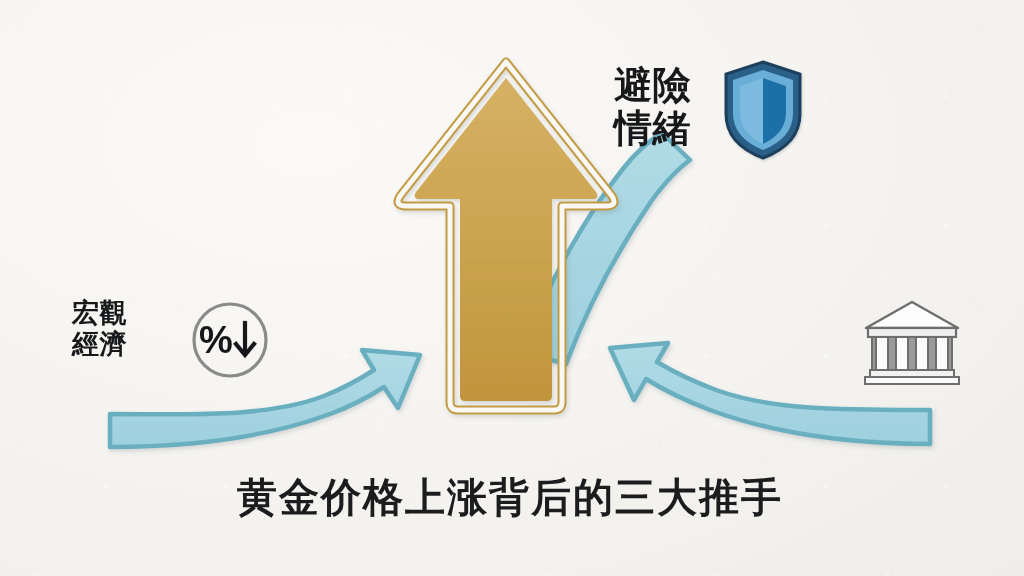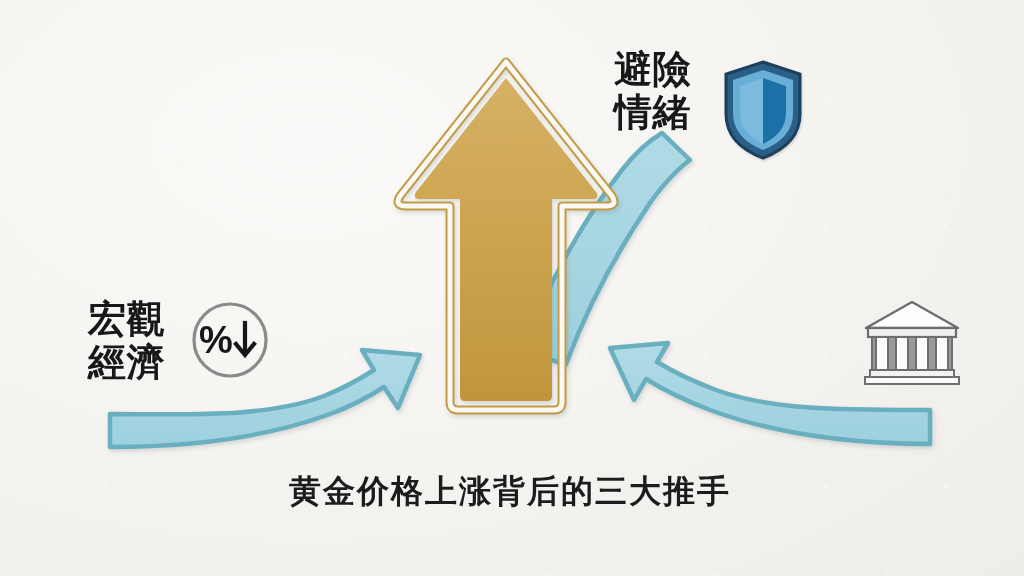--- a/index.html
+++ b/index.html
@@ -42,31 +42,31 @@
   }
   .label {
     position: absolute;
     color: #16181a;
     font-weight: 700;
     line-height: 1.14;
     letter-spacing: .5px;
     white-space: pre-line;
     text-align: center;
   }
-  .label-macro   { left: 88px;  top: 298px; font-size: 38px; }
-  .label-hedge   { left: 614px; top: 48px;  font-size: 38px; }
+  .label-macro   { left: 72px;  top: 298px; font-size: 27px; }
+  .label-hedge   { left: 614px; top: 64px;  font-size: 38px; }
   .label-demand  { left: 768px; top: 298px; font-size: 38px; }
 
   .caption {
     position: absolute;
     left: 0;
     right: 4px;
     top: 470px;
     text-align: center;
-    font-size: 32px;
+    font-size: 40px;
     font-weight: 700;
     color: #1a1c1e;
     letter-spacing: 2px;
   }
   .icon-box { position: absolute; }
   .icon-pct    { left: 190px; top: 300px; width: 80px;  height: 80px; }
   .icon-shield { left: 722px; top: 58px;  width: 82px;  height: 104px; }
   .icon-bank   { left: 862px; top: 298px; width: 100px; height: 88px; }
 </style>
 </head>

